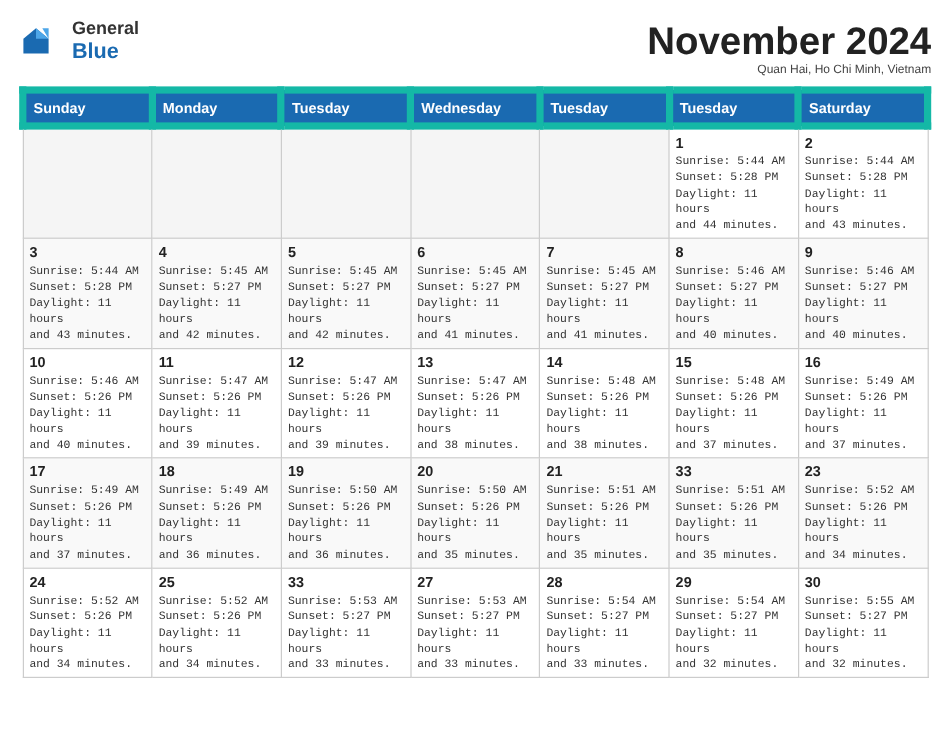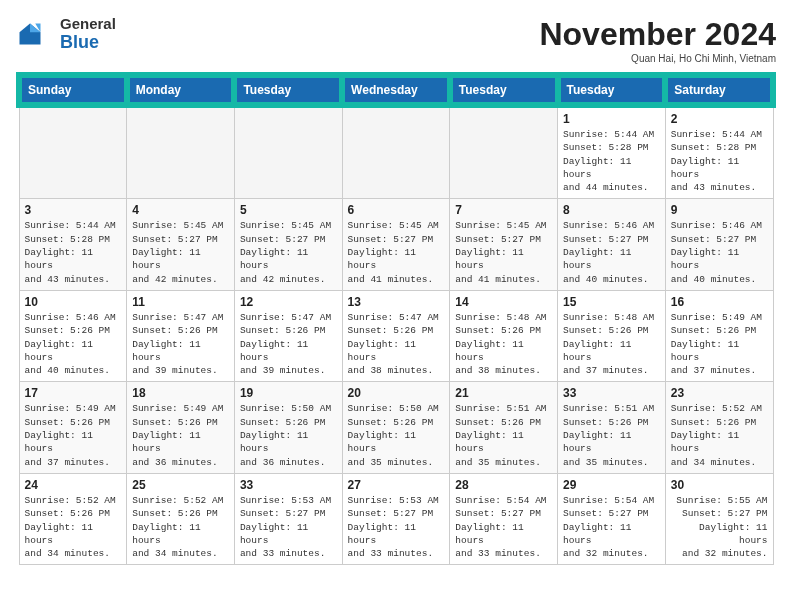--- a/index.html
+++ b/index.html
@@ -344,20 +344,20 @@
         </td>
         <td>
           <div class="day-num">29</div>
           <div class="day-detail" style="white-space: pre-line;">Sunrise: 5:54 AM
 Sunset: 5:27 PM
 Daylight: 11 hours
 and 32 minutes.</div>
         </td>
         <td>
           <div class="day-num">30</div>
-          <div class="day-detail" style="white-space: pre-line; text-align: right;">Sunrise: 5:55 AM
+          <div class="day-detail" style="white-space: pre-line;">Sunrise: 5:55 AM
 Sunset: 5:27 PM
 Daylight: 11 hours
 and 32 minutes.</div>
         </td>
       </tr>
     </tbody>
 </table>
 
 </body></html>

